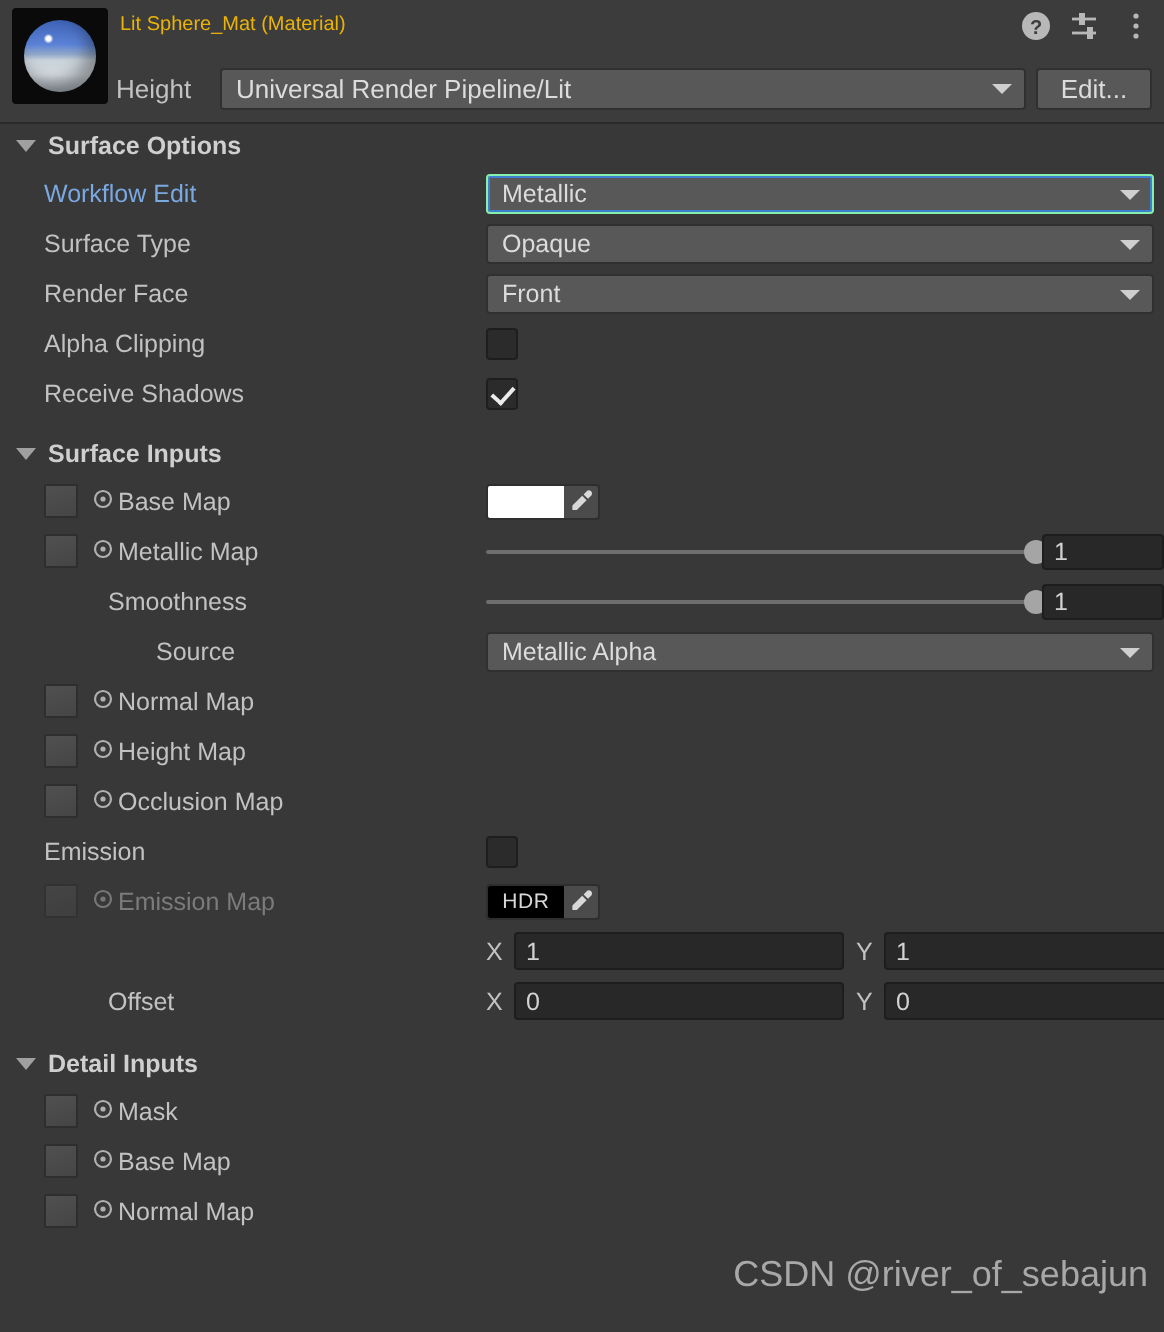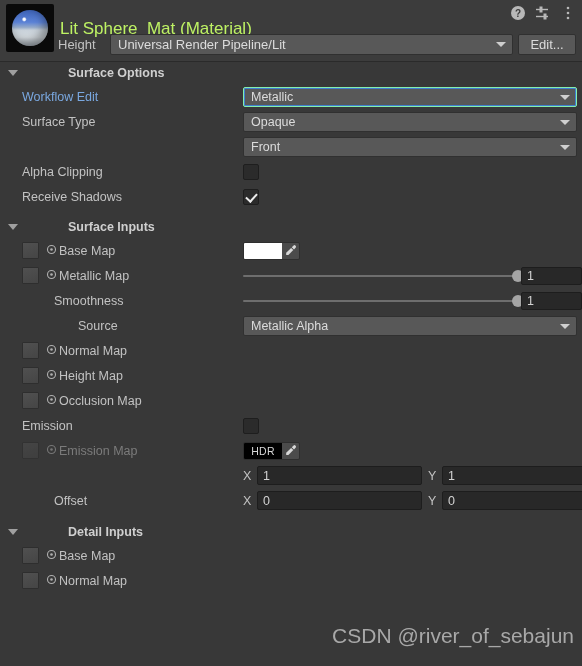--- a/index.html
+++ b/index.html
@@ -35,23 +35,23 @@
     left: 6px; top: 6px;
     width: 36px; height: 36px;
     border-radius: 50%;
     background:
       radial-gradient(circle at 34% 26%, #ffffff 0%, #ffffff 3%, rgba(255,255,255,0) 7%),
       linear-gradient(180deg, #3e63b8 0%, #5b82d6 34%, #93a9c9 48%, #c9d2da 56%, #d8dfe4 76%, #aeb7bf 100%);
     box-shadow: inset -4px -5px 8px rgba(0,0,0,0.35);
   }
   .mat-title {
     position: absolute;
-    left: 60px; top: 19px;
-    font-size: 17px;
-    color: #bef264;
+    left: 60px; top: 7px;
+    font-size: 10px;
+    color: #eab308;
   }
   .hdr-icons {
     position: absolute;
     right: 6px; top: 5px;
     display: flex;
     align-items: center;
     gap: 9px;
   }
   .ic { width: 16px; height: 16px; display: block; }
 
@@ -103,21 +103,20 @@
   .body { position: relative; }
 
   .foldout {
     height: 22px;
     display: flex;
     align-items: center;
     padding-left: 8px;
     font-weight: bold;
     font-size: 12.5px;
     color: #cfcfcf;
-    gap: 44px;
   }
   .tri {
     width: 0; height: 0;
     border-left: 5px solid transparent;
     border-right: 5px solid transparent;
     border-top: 6px solid #a0a0a0;
     margin-right: 6px;
   }
 
   .row {
@@ -284,21 +283,21 @@
     font-size: 12.5px;
     color: #d2d2d2;
     flex: 0 0 auto;
   }
   .xy-gap { width: 6px; flex: 0 0 auto; }
 
   .watermark {
     position: absolute;
     right: 8px;
     bottom: 18px;
-    font-size: 21px;
+    font-size: 18px;
     color: #a8a8a8;
     white-space: nowrap;
   }
 </style>
 </head>
 <body>
 
 <div class="header">
 
   <div class="preview-thumb">
@@ -362,20 +361,21 @@
     <div class="lbl">Surface Type</div>
     <div class="field">
       <div class="dd">
         <span>Opaque</span>
         <span class="caret"></span>
       </div>
     </div>
   </div>
 
   <div class="row">
+    <div class="lbl">Render Face</div>
     <div class="field">
       <div class="dd">
         <span>Front</span>
         <span class="caret"></span>
       </div>
     </div>
   </div>
 
   <div class="row">
     <div class="lbl">Alpha Clipping</div>
@@ -548,20 +548,32 @@
       <span class="axis">Y</span>
       <span class="xyfield">0</span>
     </div>
   </div>
 
   <div class="foldout" style="margin-top:8px;">
     <span class="tri"></span>
     <span>Detail Inputs</span>
   </div>
 
+  <div class="row">
+    <div class="lbl">
+      <span class="texslot"></span>
+      <span class="target-ic">
+        <svg width="11" height="11" viewBox="0 0 11 11">
+          <circle cx="5.5" cy="5.5" r="4" fill="none" stroke="#b0b0b0" stroke-width="1.1"></circle>
+          <circle cx="5.5" cy="5.5" r="1.3" fill="#b0b0b0"></circle>
+        </svg>
+      </span>
+      <span>Mask</span>
+    </div>
+  </div>
 
   <div class="row">
     <div class="lbl">
       <span class="texslot"></span>
       <span class="target-ic">
         <svg width="11" height="11" viewBox="0 0 11 11">
           <circle cx="5.5" cy="5.5" r="4" fill="none" stroke="#b0b0b0" stroke-width="1.1"></circle>
           <circle cx="5.5" cy="5.5" r="1.3" fill="#b0b0b0"></circle>
         </svg>
       </span>

